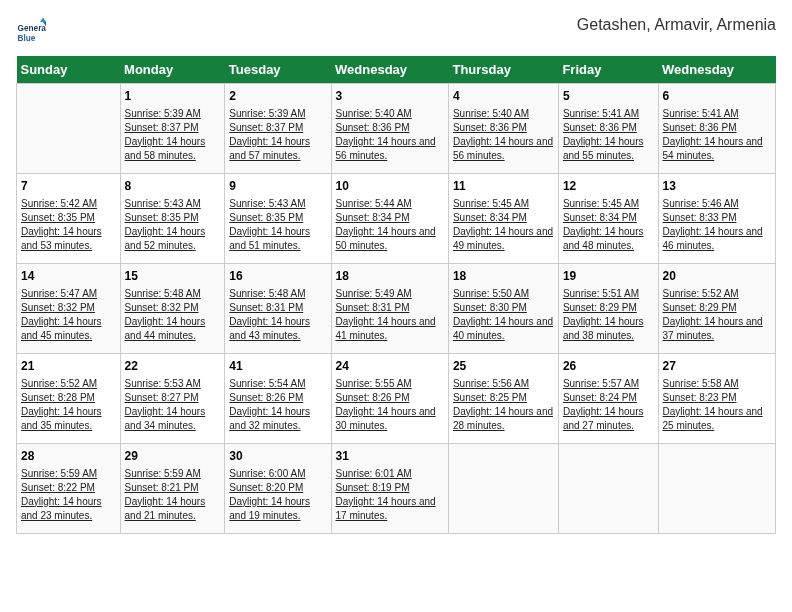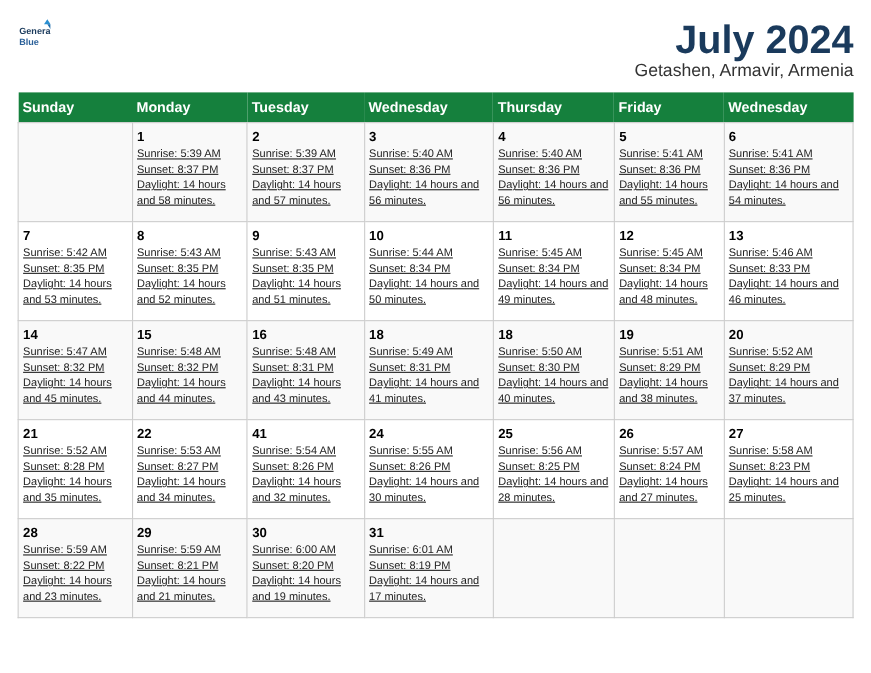--- a/index.html
+++ b/index.html
@@ -77,21 +77,20 @@
 <div class="header-area">
   <div class="logo">
     <svg class="logo-icon" viewBox="0 0 40 40" width="40" height="40">
       <text x="2" y="20" font-size="11" font-weight="bold" fill="#1a3a5c">General</text>
       <text x="2" y="33" font-size="11" font-weight="bold" fill="#2a6099">Blue</text>
       <polygon points="32,8 40,8 36,2" fill="#2a8fd1"></polygon>
       <polygon points="36,8 40,14 40,8" fill="#1a6aaa"></polygon>
     </svg>
   </div>
   <div class="title-area">
-    <div class="main-title">July 2024</div>
     <div class="subtitle">Getashen, Armavir, Armenia</div>
   </div>
 </div>
 
 <table>
   <thead>
     <tr>
     <th>Sunday</th>
         <th>Monday</th>
         <th>Tuesday</th>

